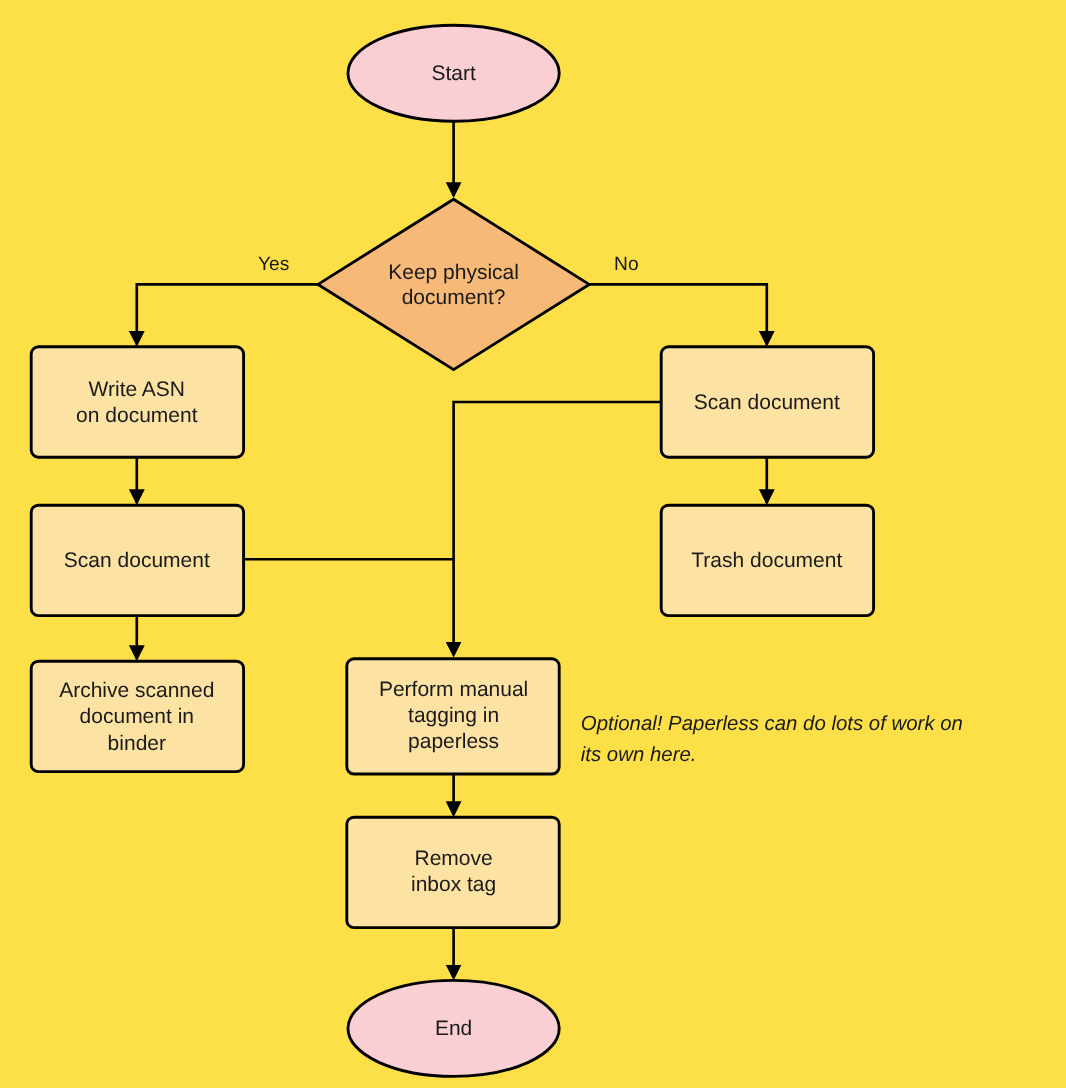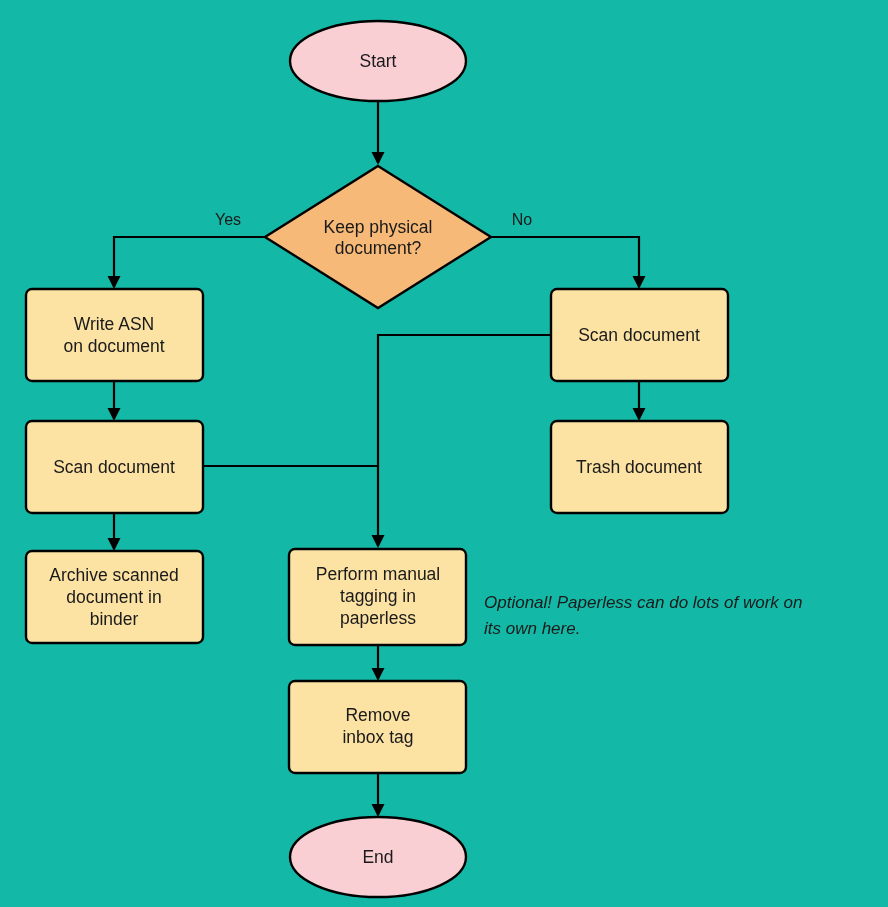--- a/index.html
+++ b/index.html
@@ -7,21 +7,21 @@
     padding: 0;
     background: #ffffff;
   }
   body {
     font-family: "Liberation Sans", sans-serif;
   }
   #canvas {
     position: relative;
     width: 888px;
     height: 907px;
-    background: #14b8a6;
+    background: #fde047;
     overflow: hidden;
   }
   svg#flow {
     position: absolute;
     left: 0;
     top: 0;
     width: 888px;
     height: 907px;
   }
   .node-text {

